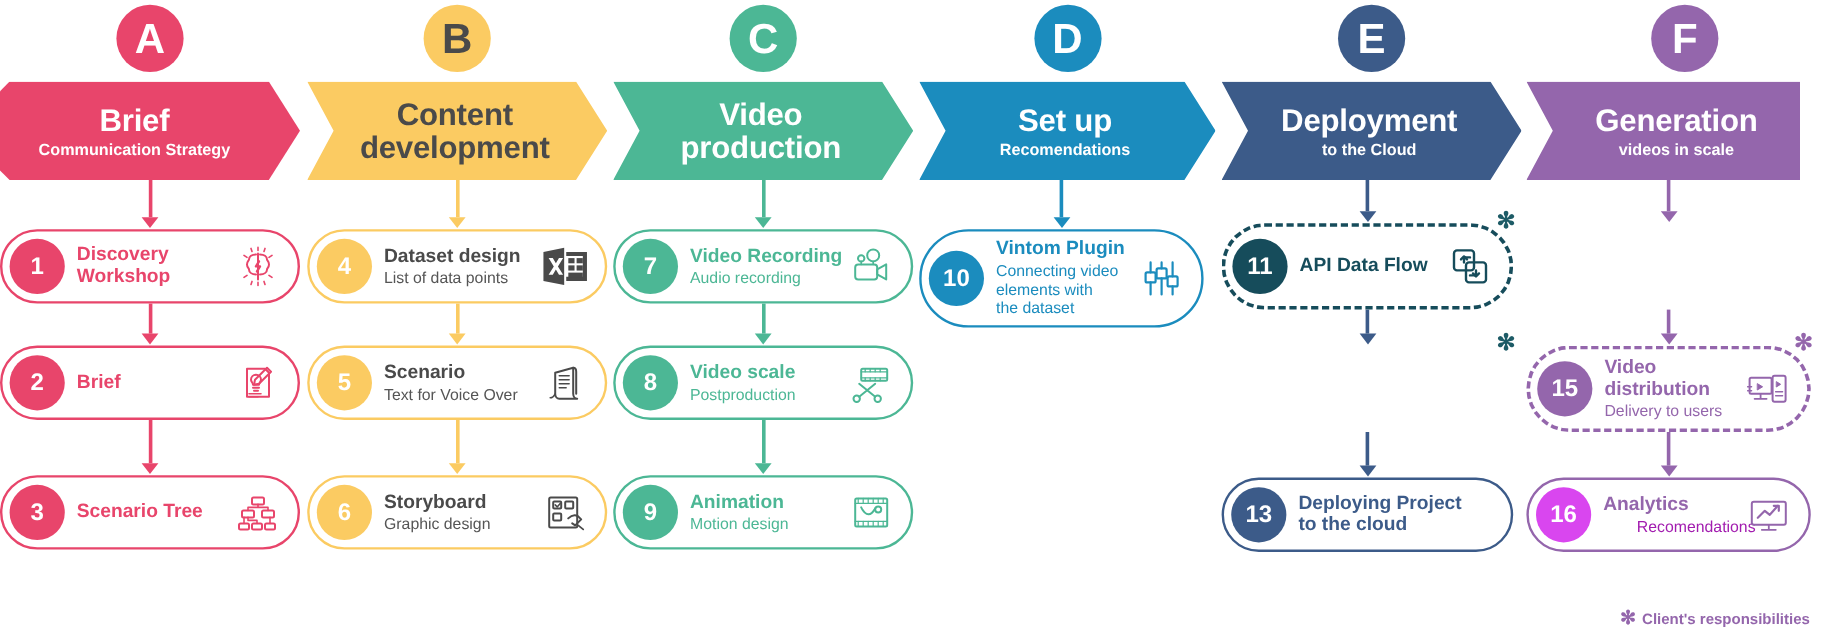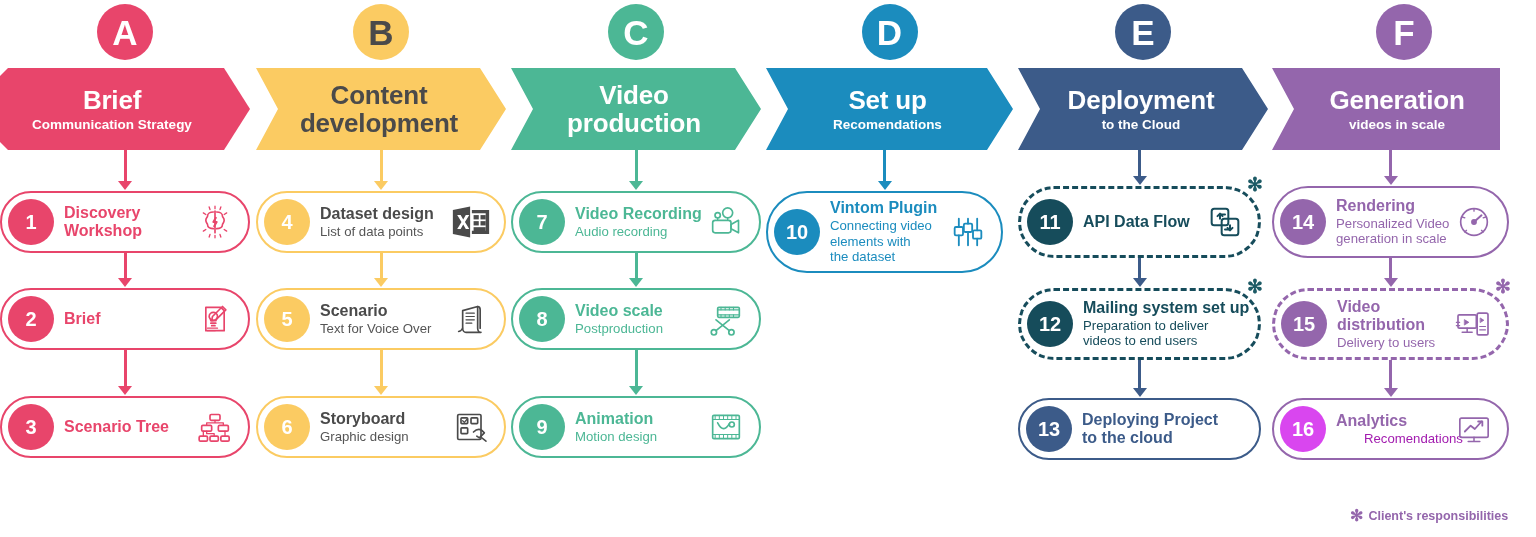--- a/index.html
+++ b/index.html
@@ -338,61 +338,39 @@
       <path d="M24 33h6v-5" stroke-width="2.4"></path>
           <path d="M33 31l-3 3-3-3" stroke-width="2.4"></path>
         </svg>
       </div>
     </div>
     <div class="star" style="color: rgb(29, 91, 102); left: 1247px; top: 175px;">✻</div>
     <div class="arrow" style="left: 1138px; top: 258px; height: 28px;">
       <div class="shaft" style="background: rgb(60, 91, 137); height: 20px;"></div>
       <div class="head" style="border-top: 9px solid rgb(60, 91, 137);"></div>
     </div>
-    <div class="card dashed" style="left: 1018px; top: 288px; width: 243px; height: 72px; border-color: rgb(22, 76, 91); border-radius: 36px;">
-      <div class="num" style="background: rgb(22, 76, 91);">12</div>
-      <div class="card-text">
-        <div class="card-title" style="color: rgb(22, 76, 91);">Mailing system set up</div>
-        <div class="card-sub" style="color: rgb(22, 76, 91);">Preparation to deliver<br>videos to end users</div>
-      </div>
-    </div>
     <div class="star" style="color: rgb(29, 91, 102); left: 1247px; top: 277px;">✻</div>
     <div class="arrow" style="left: 1138px; top: 360px; height: 36px;">
       <div class="shaft" style="background: rgb(60, 91, 137); height: 28px;"></div>
       <div class="head" style="border-top: 9px solid rgb(60, 91, 137);"></div>
     </div>
     <div class="card" style="left: 1018px; top: 398px; width: 243px; height: 62px; border-color: rgb(60, 91, 137); border-radius: 31px;">
       <div class="num" style="background: rgb(60, 91, 137);">13</div>
       <div class="card-text">
         <div class="card-title" style="color: rgb(60, 91, 137);">Deploying Project<br>to the cloud</div>
       </div>
     </div>
     <div class="letter-badge" style="background: rgb(148, 102, 172); left: 1376px; top: 4px; color: rgb(255, 255, 255);">F</div>
     <div class="chev" style="left: 1272px; top: 68px; width: 264px; background: rgb(148, 102, 172); color: rgb(255, 255, 255); clip-path: polygon(0px 0px, 228px 0px, 228px 82px, 0px 82px, 22px 41px); padding-left: 22px; padding-right: 36px;">
       <div class="t1">Generation</div>
       <div class="t2">videos in scale</div>
     </div>
     <div class="arrow" style="left: 1389px; top: 150px; height: 34px;">
       <div class="shaft" style="background: rgb(148, 102, 172); height: 26px;"></div>
       <div class="head" style="border-top: 9px solid rgb(148, 102, 172);"></div>
-    </div>
-    <div class="card" style="left: 1272px; top: 186px; width: 237px; height: 72px; border-color: rgb(148, 102, 172); border-radius: 36px;">
-      <div class="num" style="background: rgb(148, 102, 172);">14</div>
-      <div class="card-text" style="margin-right: 44px;">
-        <div class="card-title" style="color: rgb(148, 102, 172);">Rendering</div>
-        <div class="card-sub" style="color: rgb(148, 102, 172);">Personalized Video<br>generation in scale</div>
-      </div>
-      <div class="card-icon">
-        <svg width="42" height="40" viewBox="0 0 48 48" fill="none" stroke="#9466AC" stroke-width="2" stroke-linecap="round" stroke-linejoin="round">
-      <circle cx="24" cy="24" r="16"></circle>
-      <path d="M24 24l9-8" stroke-width="2.4"></path>
-      <circle cx="24" cy="24" r="2.5" fill="#9466AC"></circle>
-      <path d="M24 8v3M38 18l-3 1M10 18l3 1M13 36l2-2M35 36l-2-2" stroke-width="1.6"></path>
-        </svg>
-      </div>
     </div>
     <div class="arrow" style="left: 1389px; top: 258px; height: 28px;">
       <div class="shaft" style="background: rgb(148, 102, 172); height: 20px;"></div>
       <div class="head" style="border-top: 9px solid rgb(148, 102, 172);"></div>
     </div>
     <div class="card dashed" style="left: 1272px; top: 288px; width: 237px; height: 72px; border-color: rgb(148, 102, 172); border-radius: 36px;">
       <div class="num" style="background: rgb(148, 102, 172);">15</div>
       <div class="card-text" style="margin-right: 44px;">
         <div class="card-title" style="color: rgb(148, 102, 172);">Video<br>distribution</div>
         <div class="card-sub" style="color: rgb(148, 102, 172);">Delivery to users</div>

